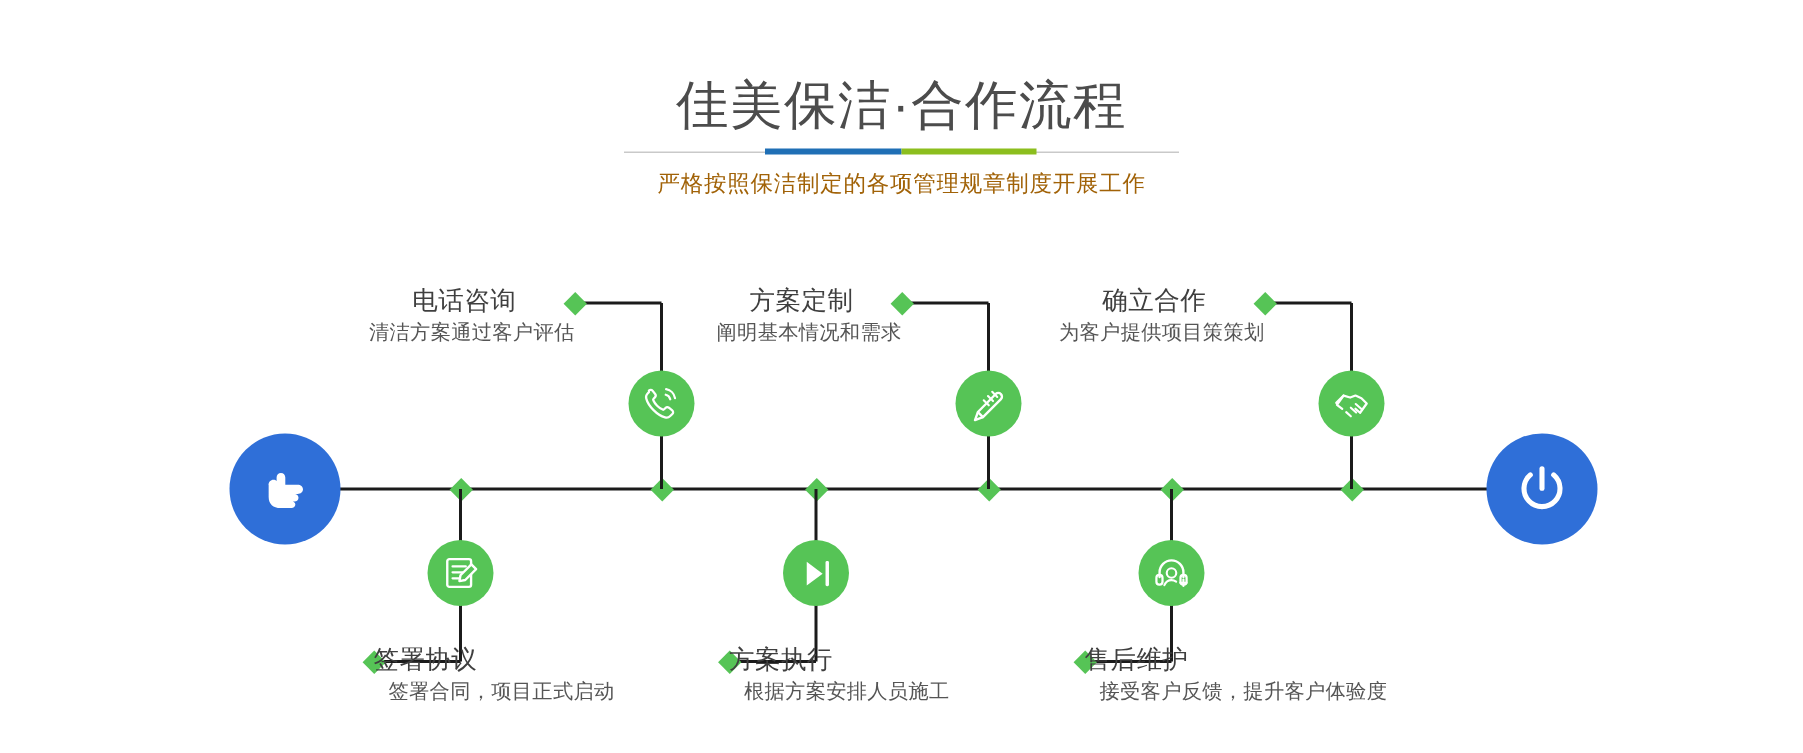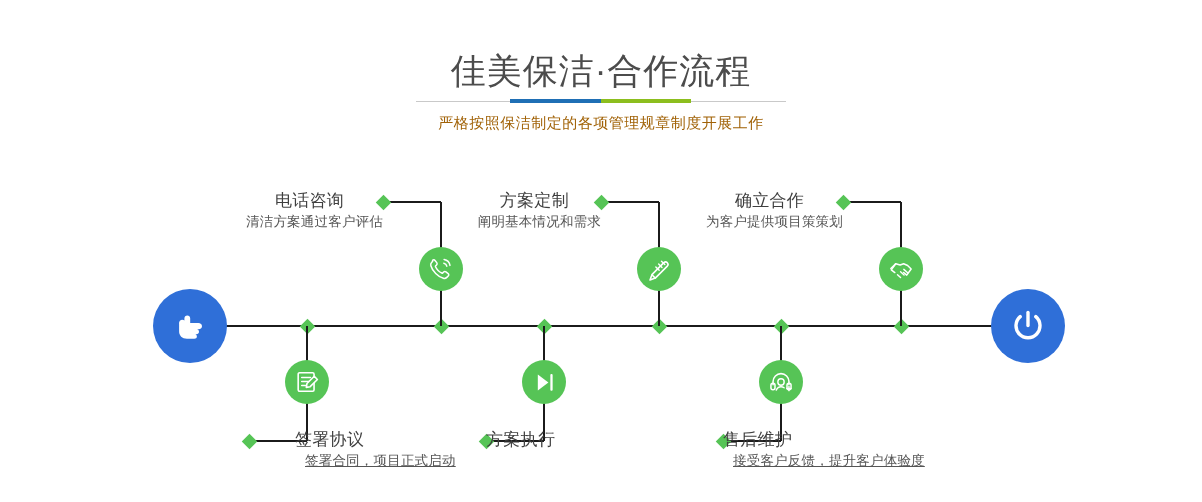--- a/index.html
+++ b/index.html
@@ -56,21 +56,21 @@
     margin-left:-22px;
   }
   .node svg{display:block;}
 
   .lbl{position:absolute;white-space:nowrap;}
   .lbl .lt{font-size:17px;line-height:23px;color:#3f3f3f;letter-spacing:.3px;}
   .lbl .ls{font-size:13.5px;line-height:20px;color:#555555;letter-spacing:.2px;}
   .lbl.up{text-align:right;}
   .lbl.up .ls{text-align:right;}
   .lbl.down{text-align:left;}
-  .lbl.down .ls{text-align:right;padding-left:10px;text-decoration:underline;}
+  .lbl.down .ls{text-align:right;padding-left:10px;}
   .lbl.up .lt{padding-right:10px;text-align:center;}
 </style>
 </head>
 <body>
 
 <div id="stage">
 
   <div class="header">
     <div class="title">佳美保洁·合作流程</div>
     <div class="divider">
@@ -116,21 +116,21 @@
       </div>
       <div class="diamond" style="left: 307px; top: 322px;"></div>
       <div class="vline" style="left: 307px; top: 322px; height: 115px;"></div>
       <div class="hline" style="top: 436.2px; left: 249px; width: 58px;"></div>
       <div class="diamond" style="left: 249px; top: 437px;"></div>
       <div class="node" style="left: 307px; top: 356px;">
         <svg width="30" height="30" viewBox="0 0 34 34">
           <use xlink:href="#ico-document-edit-icon"></use>
         </svg>
       </div>
-      <div class="lbl down" style="left: 249px; top: 424px; margin-left: 46px;">
+      <div class="lbl down" style="left: 249px; top: 424px;">
         <div class="lt">签署协议</div>
         <div class="ls">签署合同，项目正式启动</div>
       </div>
       <div class="diamond" style="left: 659px; top: 322px;"></div>
       <div class="vline" style="left: 659px; top: 198px; height: 124px;"></div>
       <div class="hline" style="top: 197.2px; left: 601px; width: 58px;"></div>
       <div class="diamond" style="left: 601px; top: 198px;"></div>
       <div class="node" style="left: 659px; top: 243px;">
         <svg width="30" height="30" viewBox="0 0 34 34">
           <use xlink:href="#ico-pencil-ruler-icon"></use>
@@ -144,20 +144,21 @@
       <div class="vline" style="left: 544px; top: 322px; height: 115px;"></div>
       <div class="hline" style="top: 436.2px; left: 486px; width: 58px;"></div>
       <div class="diamond" style="left: 486px; top: 437px;"></div>
       <div class="node" style="left: 544px; top: 356px;">
         <svg width="30" height="30" viewBox="0 0 34 34">
           <use xlink:href="#ico-play-next-icon"></use>
         </svg>
       </div>
       <div class="lbl down" style="left: 486px; top: 424px;">
         <div class="lt">方案执行</div>
+        <div class="ls">根据方案安排人员施工</div>
       </div>
       <div class="diamond" style="left: 901px; top: 322px;"></div>
       <div class="vline" style="left: 901px; top: 198px; height: 124px;"></div>
       <div class="hline" style="top: 197.2px; left: 843px; width: 58px;"></div>
       <div class="diamond" style="left: 843px; top: 198px;"></div>
       <div class="node" style="left: 901px; top: 243px;">
         <svg width="30" height="30" viewBox="0 0 34 34">
           <use xlink:href="#ico-handshake-icon"></use>
         </svg>
       </div>

